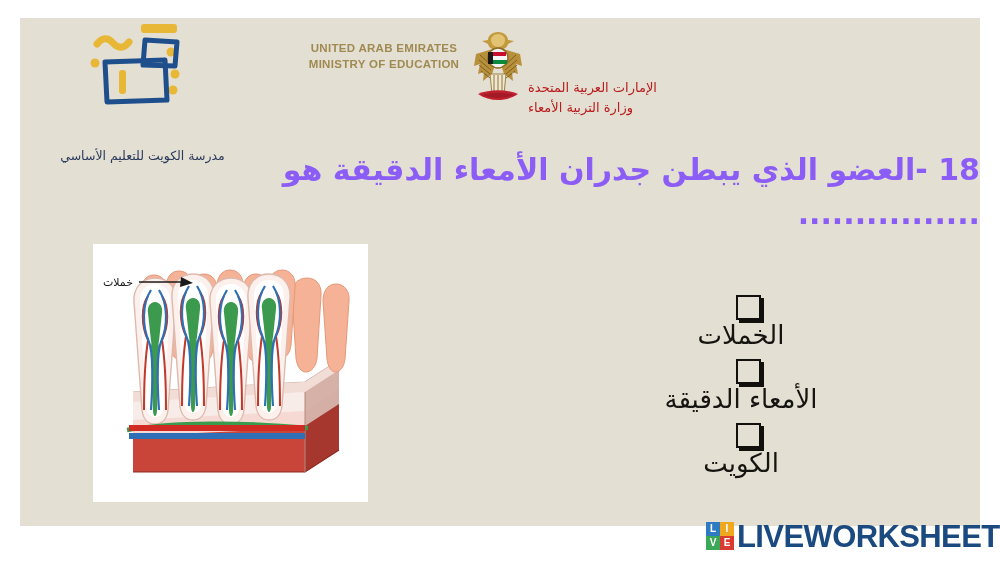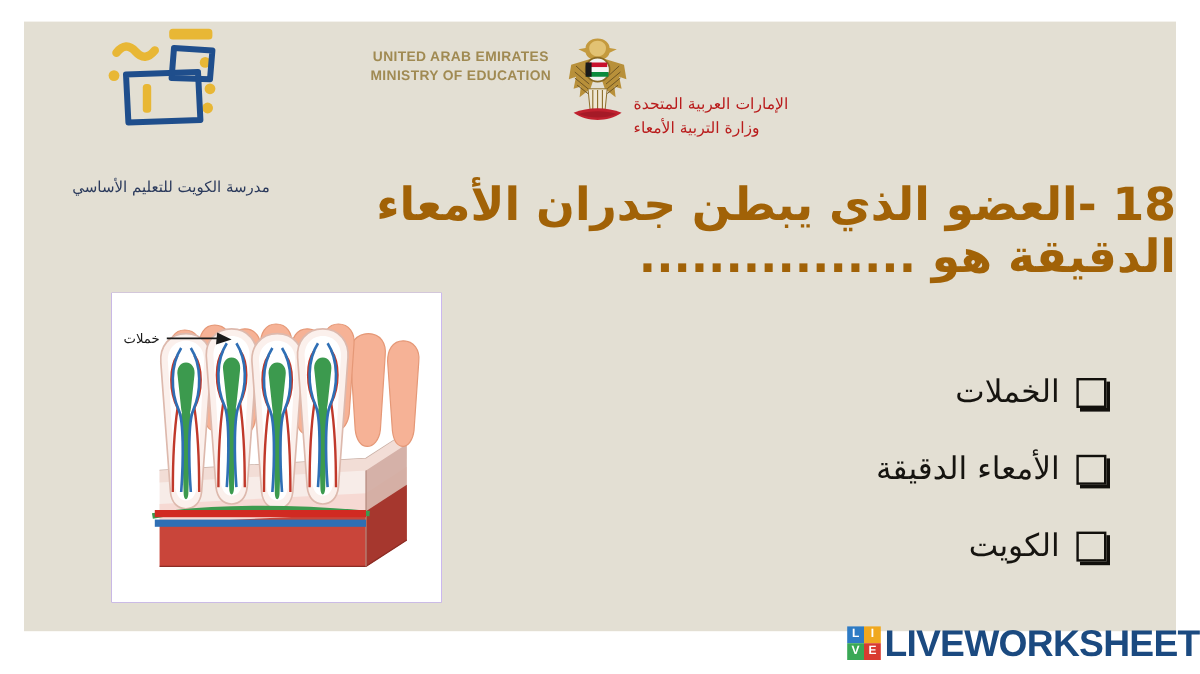--- a/index.html
+++ b/index.html
@@ -96,22 +96,22 @@
   }
 
   
   #question-text {
     position: absolute;
     left: 170px;
     top: 148px;
     width: 810px;
     direction: rtl;
     text-align: right;
-    color: #a16207;
-    font-size: 38px;
+    color: #8b5cf6;
+    font-size: 30px;
     font-weight: bold;
     line-height: 44px;
     font-family: "DejaVu Sans", sans-serif;
   }
 
   
   #villi-figure {
     position: absolute;
     left: 93px;
     top: 244px;
@@ -124,21 +124,21 @@
   
   #options-list {
     position: absolute;
     left: 560px;
     top: 295px;
     width: 370px;
     direction: rtl;
   }
   .option-row {
     display: flex;
-    flex-direction: row;
+    flex-direction: column;
     align-items: center;
     justify-content: flex-start;
     height: 64px;
     padding-right: 8px;
   }
   .option-box {
     width: 21px;
     height: 21px;
     flex: 0 0 auto;
     border: 2.5px solid #12100c;

